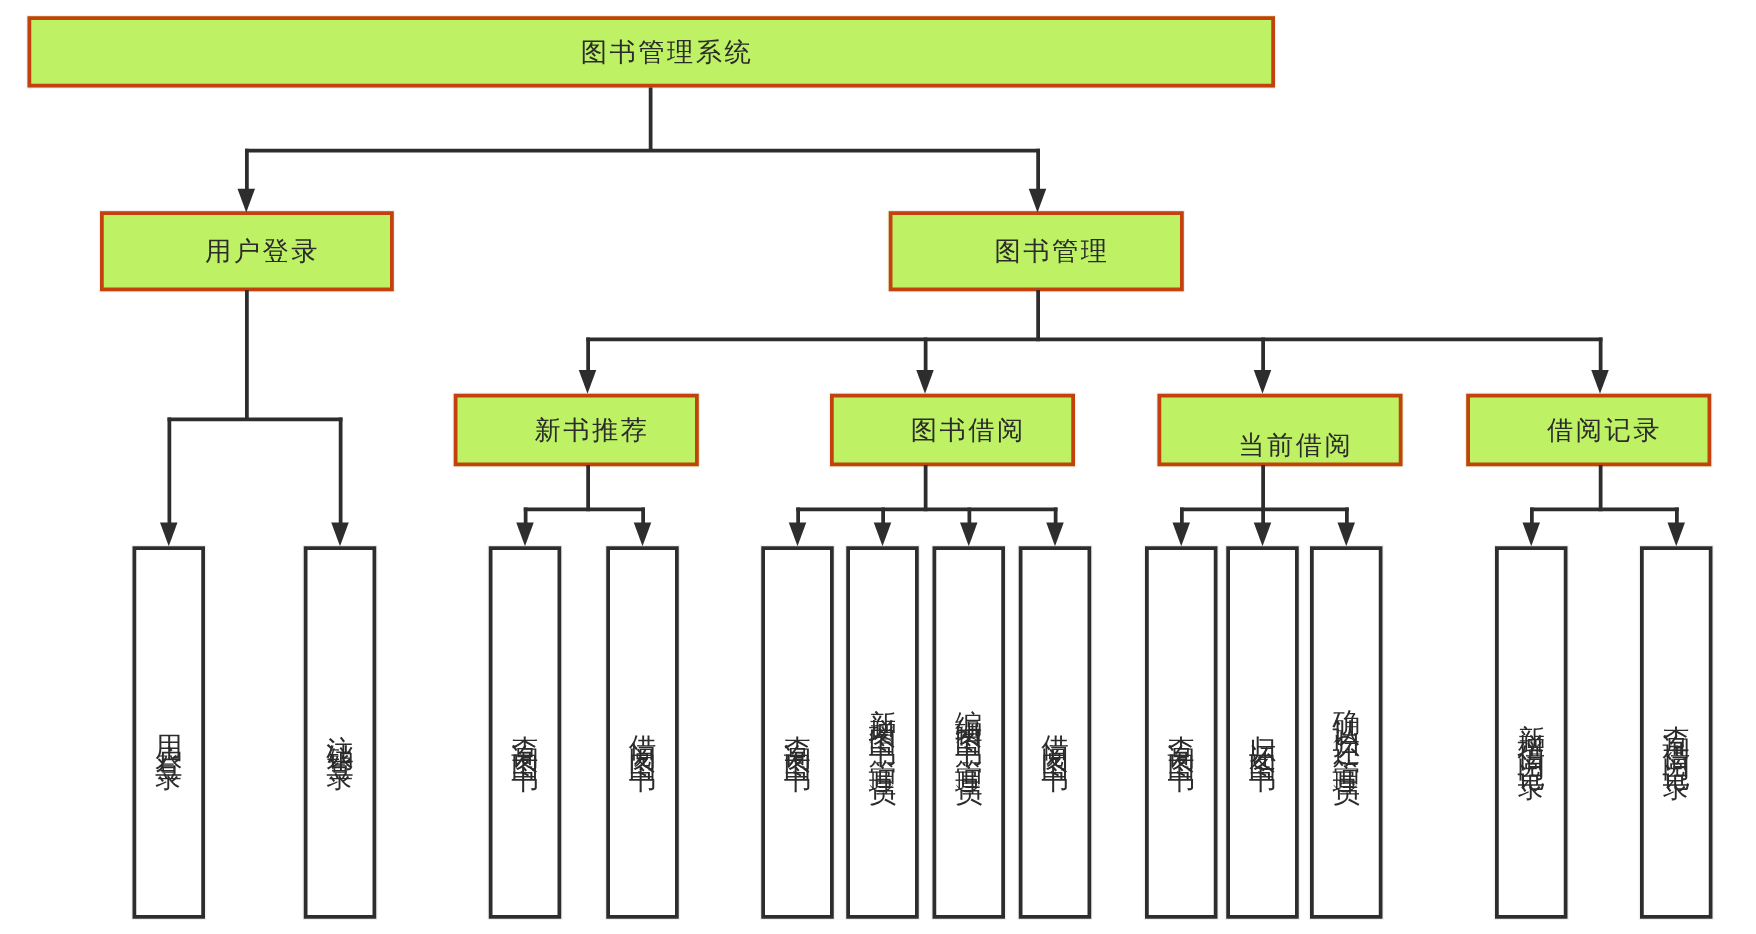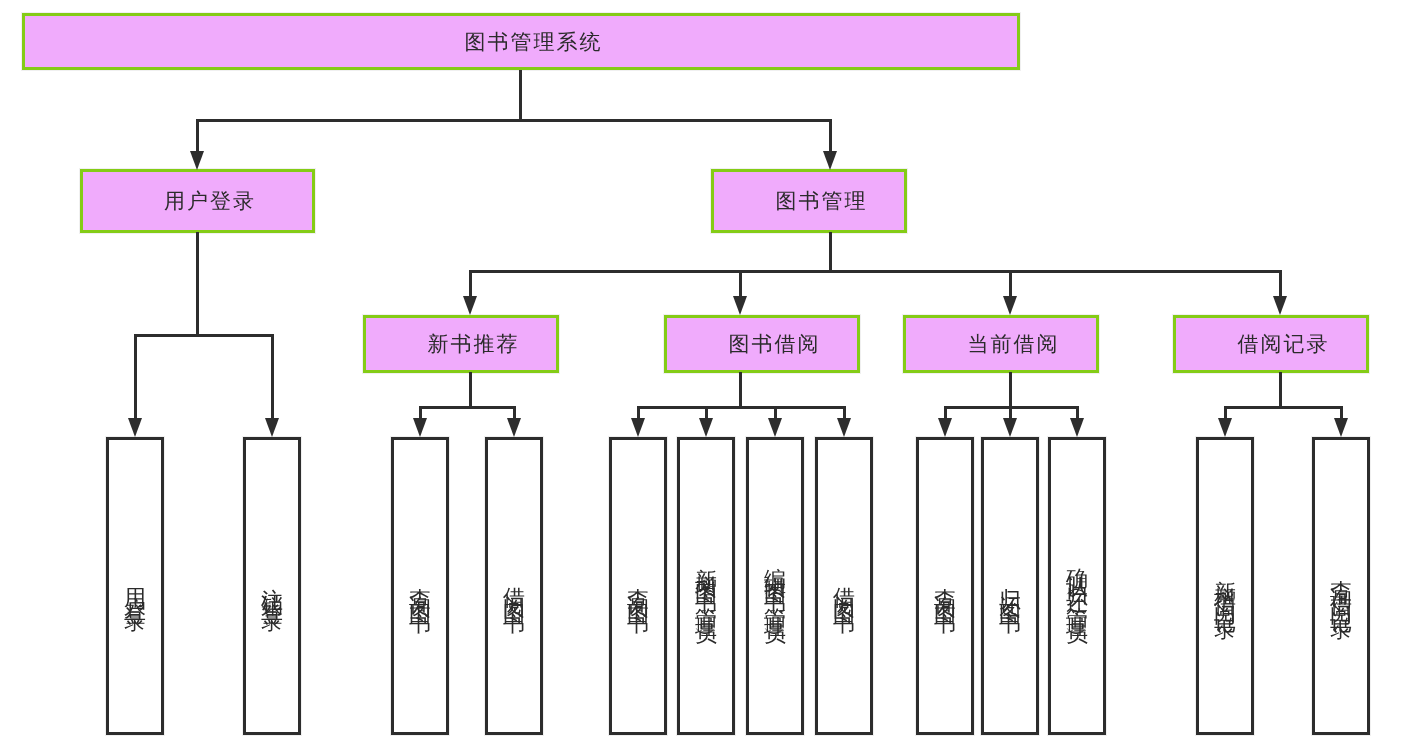--- a/index.html
+++ b/index.html
@@ -7,42 +7,42 @@
     position: relative;
     width: 1405px;
     height: 747px;
     background: #ffffff;
     font-family: "Liberation Sans", sans-serif;
     overflow: hidden;
   }
   
   .node {
     position: absolute;
-    border: 3px solid #84cc16;
-    background: #f0abfc;
+    border: 3px solid #c2410c;
+    background: #bef264;
     display: flex;
     align-items: center;
     justify-content: center;
     box-shadow: 0 0 0 1px rgba(0,0,0,0.06);
     box-sizing: border-box;
     padding-left: 25px;
   }
   .node span {
     font-size: 21px;
     color: #2b2b2b;
     letter-spacing: 2px;
     white-space: nowrap;
   }
   .root  { left: 22px;  top: 13px;  width: 998px; height: 57px; }
   .l2a   { left: 80px;  top: 169px; width: 235px; height: 64px; }
-  .l2b   { left: 711px; top: 169px; width: 196px; height: 64px; }
+  .l2b   { left: 711px; top: 169px; width: 236px; height: 64px; }
   .l3    { top: 315px; width: 196px; height: 58px; }
   .l3a   { left: 363px; }
   .l3b   { left: 664px; }
-  .l3c   { left: 903px; }
+  .l3c   { left: 926px; align-items: flex-end; }
   .l3d   { left: 1173px; }
   
   .leaf {
     position: absolute;
     top: 437px;
     width: 58px;
     height: 298px;
     border: 3px solid #2d2d2d;
     background: #ffffff;
     display: flex;

